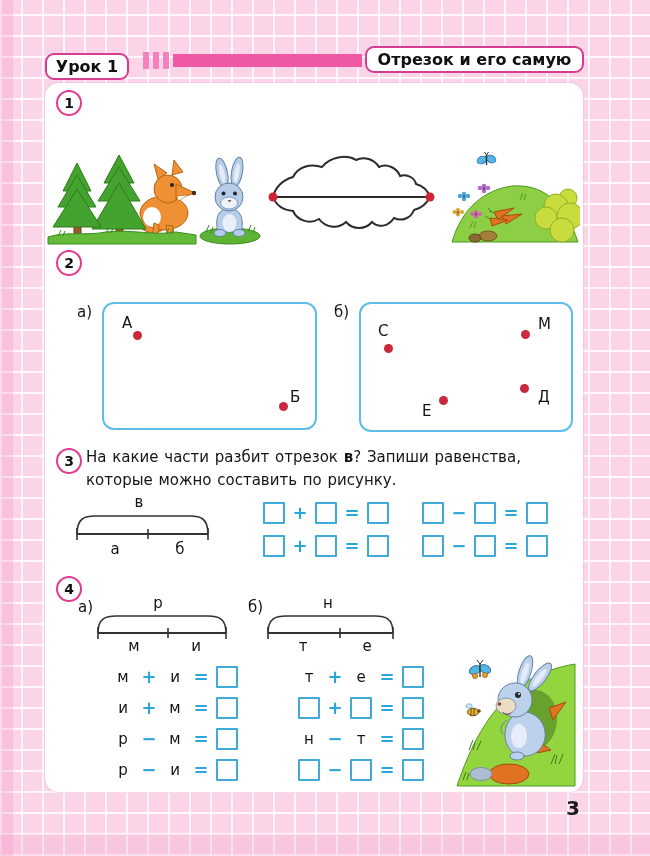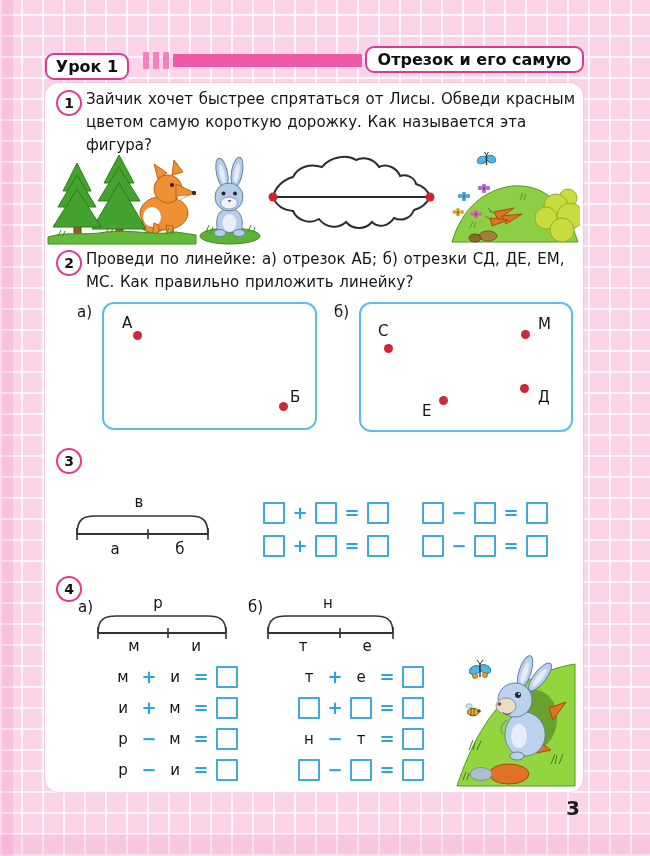--- a/index.html
+++ b/index.html
@@ -57,21 +57,20 @@
   <span class="tick" style="left:153px;top:52px;"></span>
   <span class="tick" style="left:163px;top:52px;"></span>
   <div class="hbar" style="left:173px;top:54px;width:189px;"></div>
   <div class="hbox" style="left:365px;top:46px;width:219px;height:27px;">
     <span>Отрезок и его самую</span>
   </div>
 
   <div class="panel"></div>
 
   <div class="tasknum" style="left:56px;top:90px;">1</div>
-  <div class="tasktext" style="left:86px;top:88px;">Зайчик хочет быстрее спрятаться от Лисы. Обведи красным цветом самую короткую дорожку. Как называется эта фигура?</div>
 
   <svg class="abs" style="left:46px;top:149px;" width="152" height="97" viewBox="0 0 152 97">
     <g>
       <path d="M96,70 C104,79 114,81 123,74 C119,83 106,87 96,80 Z" fill="#f09035" stroke="#b96412"></path>
       <ellipse cx="118" cy="64" rx="24" ry="17" fill="#f09035" stroke="#b96412"></ellipse>
       <ellipse cx="106" cy="68" rx="9" ry="10" fill="#ffffff"></ellipse>
       <path d="M108,74 L106,90 L112,90 L113,76 Z" fill="#f09035" stroke="#b96412"></path>
       <path d="M120,76 L122,91 L128,91 L127,77 Z" fill="#f09035" stroke="#b96412"></path>
       <path d="M112,30 L108,15 L121,24 Z" fill="#f09035" stroke="#b96412"></path>
       <path d="M126,26 L128,11 L137,23 Z" fill="#f09035" stroke="#b96412"></path>
@@ -173,41 +172,43 @@
       <ellipse cx="41" cy="9" rx="5" ry="3.5" fill="#52b5e4" stroke="#2a7ab0" transform="rotate(25 41 9)"></ellipse>
       <line x1="36.5" y1="5" x2="36.5" y2="15" stroke="#333333" stroke-width="1.4"></line>
       <path d="M36.5,5 l-2,-3 M36.5,5 l2,-3" stroke="#333333" fill="none"></path>
     </g>
     <ellipse cx="38" cy="86" rx="9" ry="5" fill="#a5803c" stroke="#77571f"></ellipse>
     <ellipse cx="25" cy="88" rx="6" ry="4" fill="#8a6a30" stroke="#5f471a"></ellipse>
     <path d="M70,50 l3,-7 M74,50 l2,-6 M20,78 l3,-7 M24,78 l2,-6" stroke="#4f9a22" fill="none"></path>
   </svg>
 
   <div class="tasknum" style="left:56px;top:250px;">2</div>
-  <div class="tasktext" style="left:86px;top:248px;">Проведи по линейке: а) отрезок АБ; б) отрезки СД, ДЕ, ЕМ, МС. Как правильно приложить линейку?</div>
 
   <span class="itemlabel" style="left:77px;top:303px;">а)</span>
   <div class="drawbox" style="left:102px;top:302px;width:215px;height:128px;"></div>
   <span class="ptl" style="left:122px;top:314px;">А</span>
   <span class="pt" style="left:133px;top:331px;"></span>
   <span class="pt" style="left:279px;top:402px;"></span>
   <span class="ptl" style="left:290px;top:388px;">Б</span>
 
   <span class="itemlabel" style="left:334px;top:303px;">б)</span>
   <div class="drawbox" style="left:359px;top:302px;width:214px;height:130px;"></div>
   <span class="ptl" style="left:378px;top:322px;">С</span>
   <span class="pt" style="left:384px;top:344px;"></span>
   <span class="ptl" style="left:538px;top:315px;">М</span>
   <span class="pt" style="left:521px;top:330px;"></span>
   <span class="pt" style="left:439px;top:396px;"></span>
   <span class="ptl" style="left:422px;top:402px;">Е</span>
   <span class="pt" style="left:520px;top:384px;"></span>
   <span class="ptl" style="left:538px;top:388px;">Д</span>
 
   <div class="tasknum" style="left:56px;top:448px;">3</div>
+  <div class="tasktext" style="left:86px;top:446px;">
+    <span>На какие части разбит отрезок </span><b>в</b><span>? Запиши равенства, которые можно составить по рисунку.</span>
+  </div>
 
   <svg class="abs" style="left:75px;top:494px;" width="135" height="64" viewBox="0 0 135 64">
     <text x="64" y="13" font-size="15" fill="#141414" text-anchor="middle">в</text>
     <path d="M2,40 C2,24 10,22 20,22 L115,22 C125,22 133,24 133,40" fill="none" stroke="#333333" stroke-width="1.6"></path>
     <line x1="2" y1="40" x2="133" y2="40" stroke="#333333" stroke-width="1.8"></line>
     <line x1="2" y1="34" x2="2" y2="46" stroke="#333333" stroke-width="1.6"></line>
     <line x1="133" y1="34" x2="133" y2="46" stroke="#333333" stroke-width="1.6"></line>
     <line x1="73" y1="35" x2="73" y2="45" stroke="#333333" stroke-width="1.6"></line>
     <text x="40" y="60" font-size="15" fill="#141414" text-anchor="middle">а</text>
     <text x="105" y="60" font-size="15" fill="#141414" text-anchor="middle">б</text>

